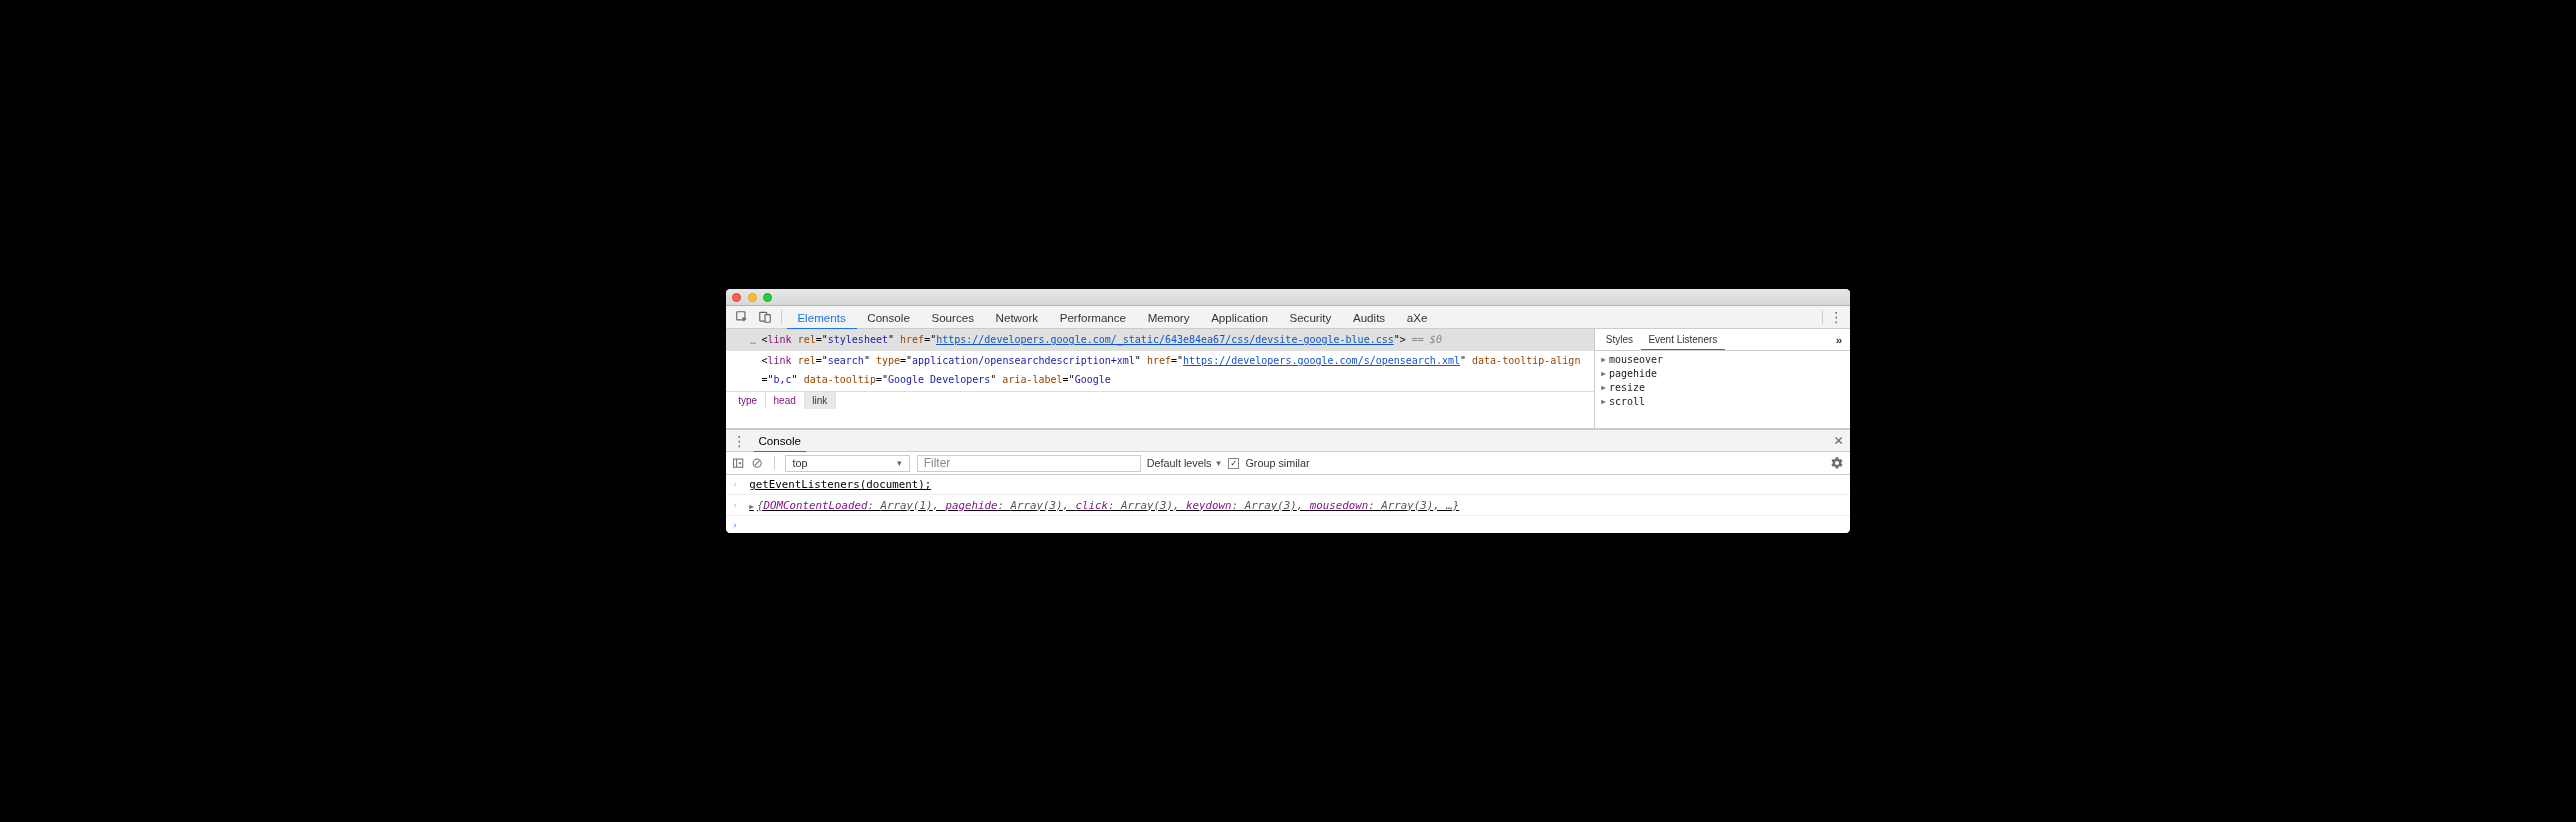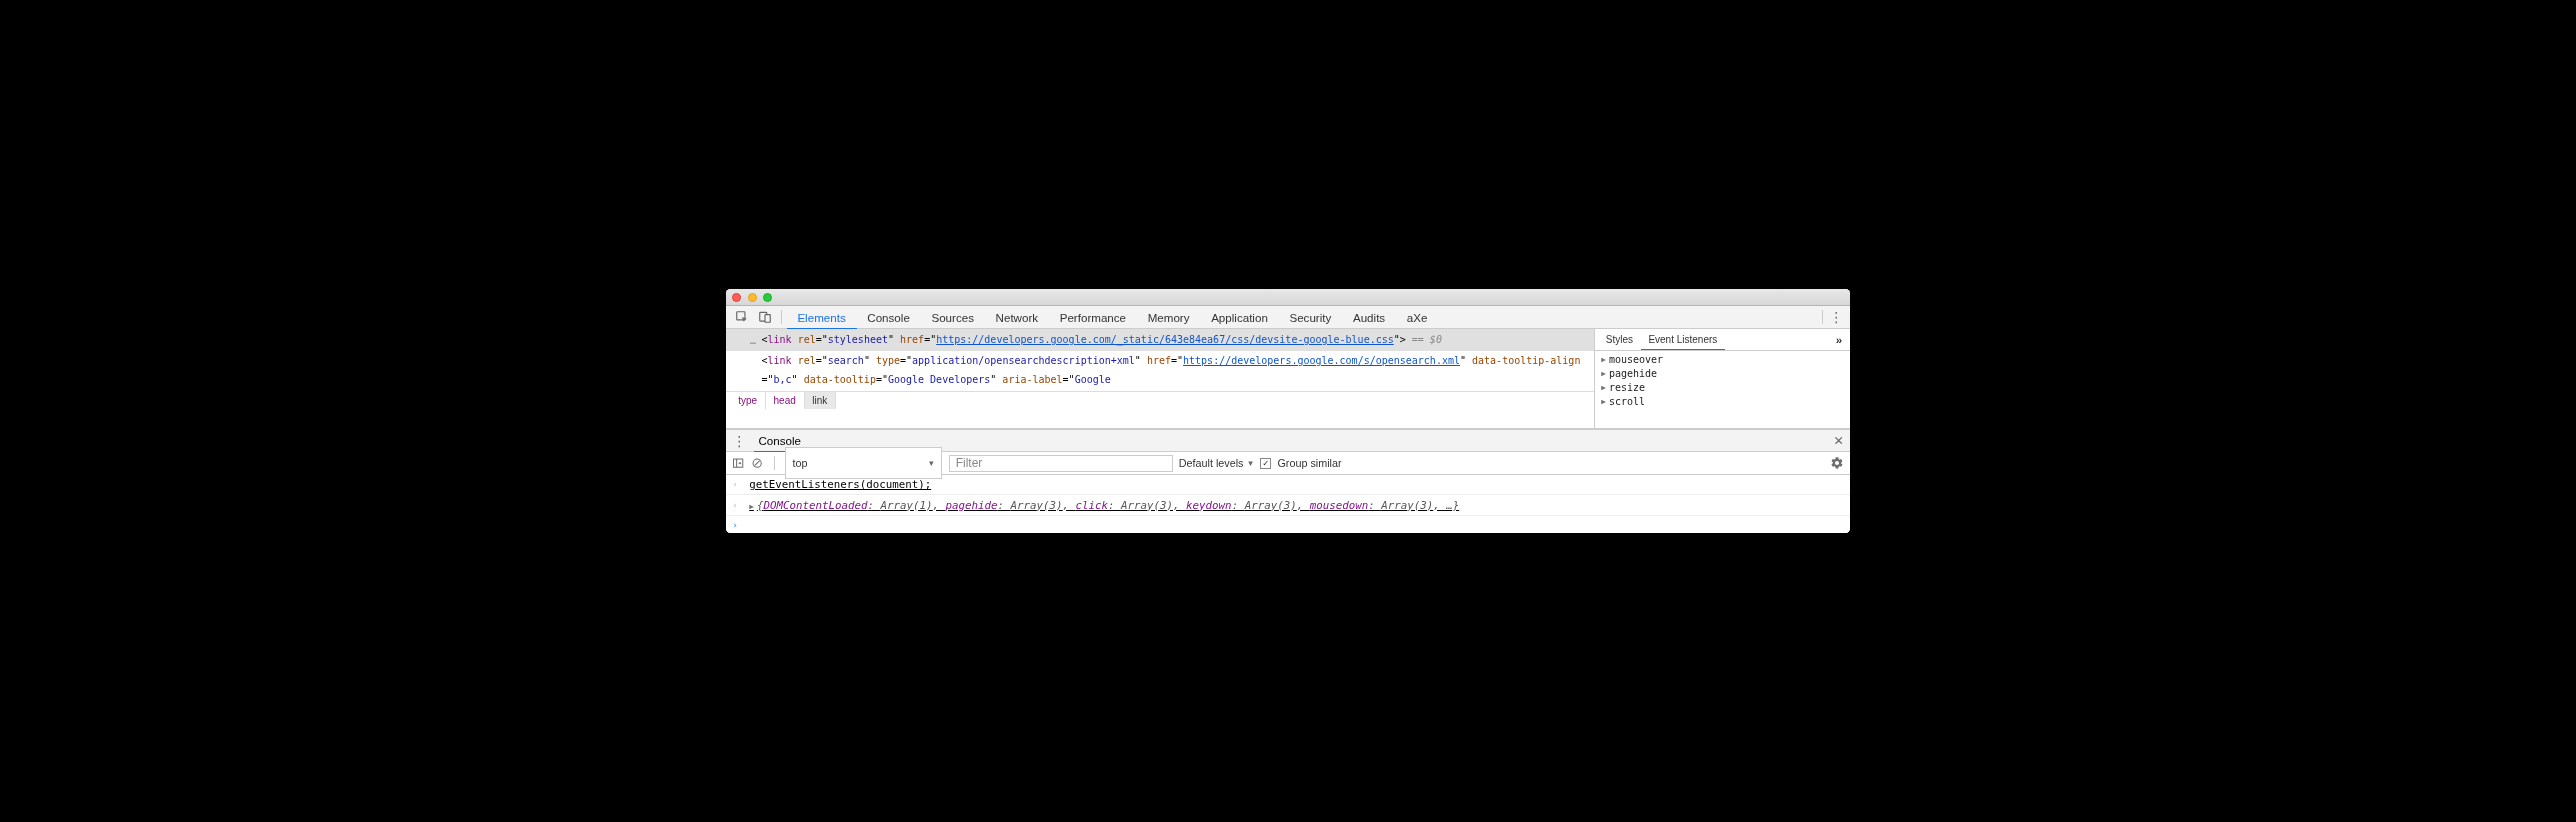--- a/index.html
+++ b/index.html
@@ -81,21 +81,21 @@
   .listener-item { padding:1.5px 6.2px; display:flex; align-items:center; gap:3.1px; color:#222; }
   .tri { font-size:7.7px; color:#727272; }
   
   .drawer-header { height:23px; border-top:0.8px solid #ccc; border-bottom:0.8px solid #ccc; background:#f3f3f3; display:flex; align-items:center; padding:0 6.2px; font-size:11.6px; gap:7.7px; }
   .drawer-header .kebab2 { color:#666; font-size:14px; }
   .drawer-tab { padding:0 4.6px; height:23px; display:flex; align-items:center; border-bottom:1.5px solid #1a73e8; padding-top:1.5px; }
   .drawer-close { margin-left:auto; font-size:12.3px; color:#666; }
   
   .console-toolbar { height:23px; border-bottom:0.8px solid #ccc; background:#fff; display:flex; align-items:center; padding:0 6.2px; gap:6.2px; font-size:10.8px; color:#333; }
   .ct-icon { color:#6e6e6e; display:flex; align-items:center; }
-  .ct-select { border:0.8px solid #ccc; background:#fff; height:32px; display:flex; align-items:center; padding:0 6.2px; gap:120px; font-size:10.8px;}
+  .ct-select { border:0.8px solid #ccc; background:#fff; height:17px; display:flex; align-items:center; padding:0 6.2px; gap:88px; font-size:10.8px;}
   .ct-select .dd { color:#666; font-size:7.7px; }
   .ct-filter { border:0.8px solid #ccc; background:#fff; height:17px; width:224px; padding:0 6.2px; color:#888; display:flex; align-items:center; font-size:12px;}
   .ct-levels { display:flex; align-items:center; gap:3.1px; }
   .ct-check { width:10.8px; height:10.8px; border:0.8px solid #888; background:#fff; display:inline-flex; align-items:center; justify-content:center; font-size:8.5px; color:#333;}
   .ct-gear { margin-left:auto; color:#6e6e6e; }
   
   .console-out { font-family: Menlo, Consolas, monospace; font-size:10.8px; background:#fff; }
   .co-row { display:flex; padding:3.1px 6.2px; border-bottom:0.8px solid #eee; align-items:flex-start; gap:6.2px; }
   .co-gutter { width:10.8px; color:#bbb; font-size:9.3px; flex-shrink:0; }
   .co-gutter.blue { color:#367cf1; }

